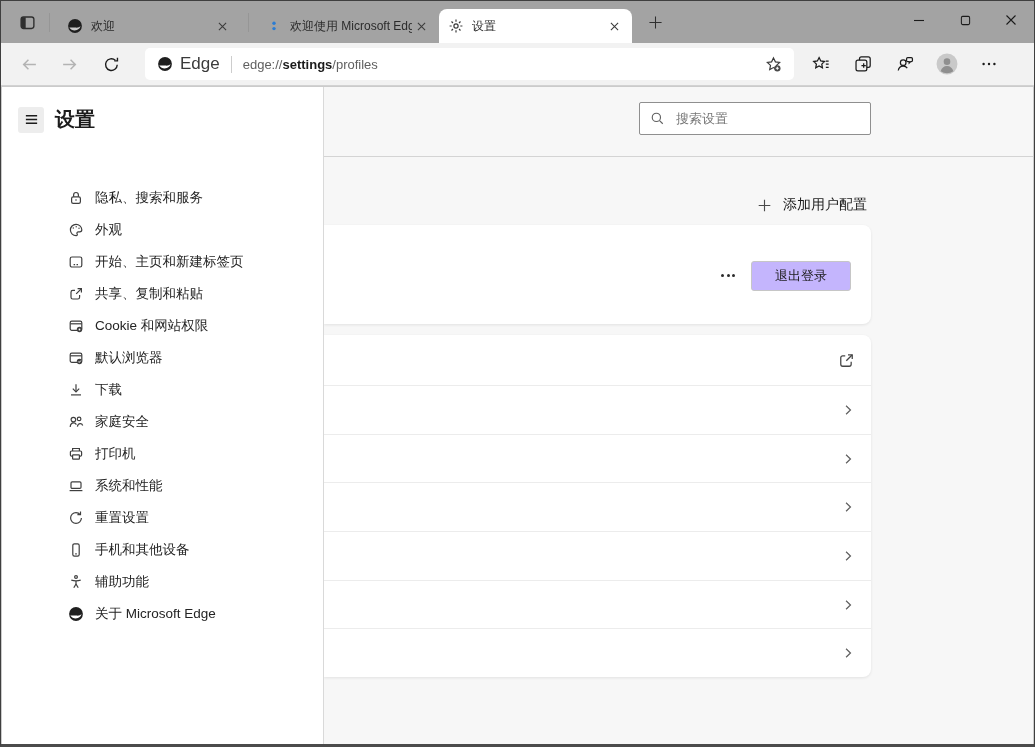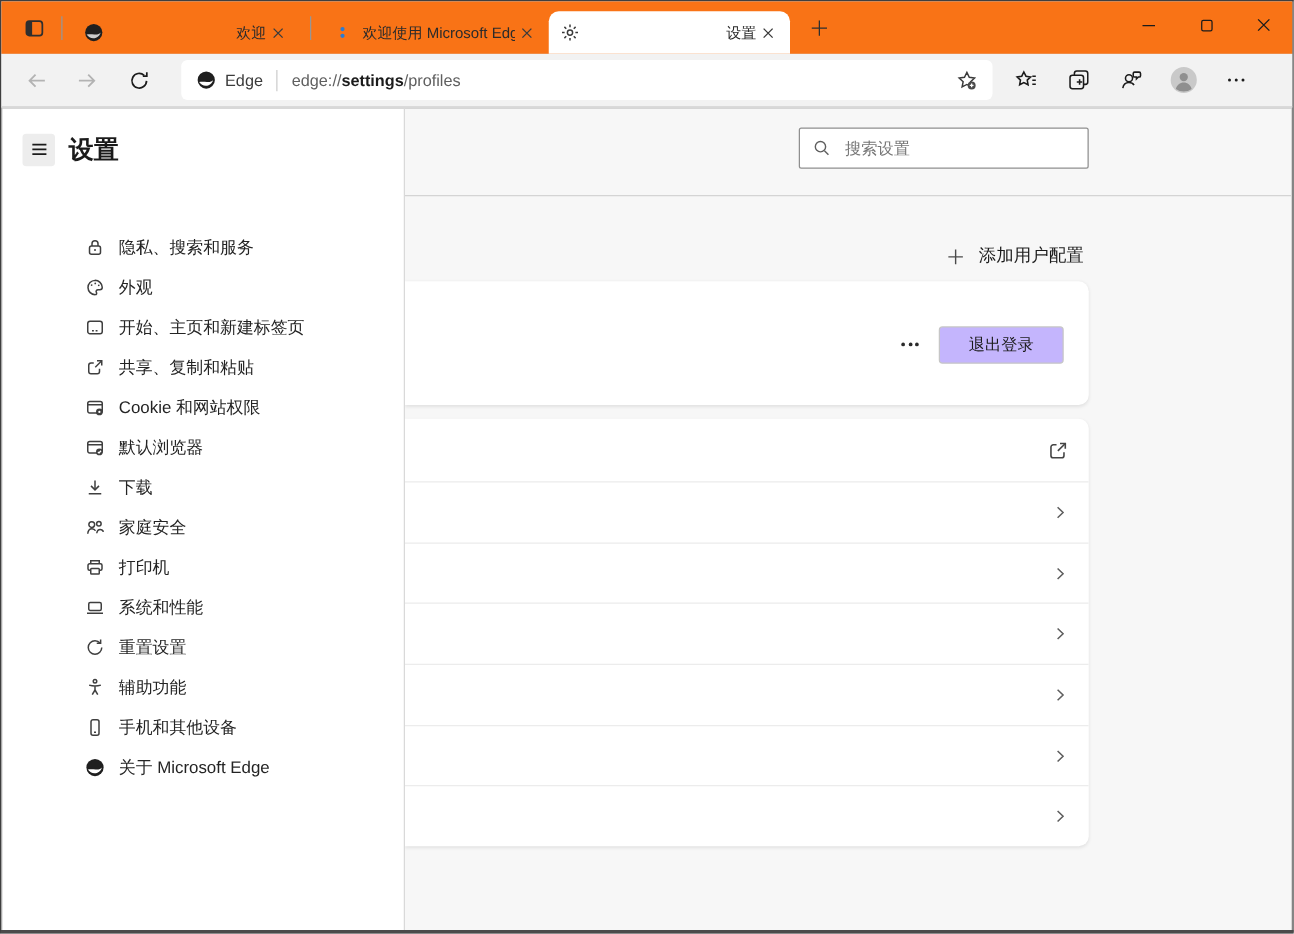--- a/index.html
+++ b/index.html
@@ -1,38 +1,38 @@
 <!DOCTYPE html>
 <html><head>
 <meta charset="utf-8">
 <style>
   html,body{margin:0;padding:0;background:#fff;font-family:"Liberation Sans",sans-serif;}
   *{box-sizing:border-box;}
   .window{position:relative;width:1035px;height:747px;border:1px solid #3f3f3f;border-bottom:3px solid #4b4b4b;background:#cbcbcb;overflow:hidden;}
 
   
-  .tabstrip{height:42px;background:#f97316;display:flex;align-items:flex-end;position:relative;text-align:right;}
+  .tabstrip{height:42px;background:#a3a3a3;display:flex;align-items:flex-end;position:relative;}
   .ts-left{display:flex;align-items:center;height:42px;padding-left:12px;}
   .tab-actions{width:28px;height:26px;display:flex;align-items:center;justify-content:center;border-radius:4px;cursor:pointer;}
   .ts-sep{width:1px;height:19px;background:#969696;margin:0 8px;align-self:center;}
   .tab{height:34px;display:flex;align-items:center;width:182px;padding:0 9px;font-size:12px;color:#2b2b2b;cursor:pointer;}
   .tab .t-title{margin-left:8px;flex:1;white-space:nowrap;overflow:hidden;}
   .tab .t-close{width:18px;height:18px;display:flex;align-items:center;justify-content:center;border-radius:3px;flex:0 0 auto;cursor:pointer;}
   .tab.active{background:#ffffff;border-radius:8px 8px 0 0;width:193px;}
   .newtab{width:28px;height:28px;margin-left:9px;align-self:center;display:flex;align-items:center;justify-content:center;border-radius:4px;cursor:pointer;}
   .ts-spacer{flex:1;}
   .win-controls{display:flex;align-self:flex-start;height:38px;}
   .win-btn{width:46px;height:38px;display:flex;align-items:center;justify-content:center;cursor:pointer;}
 
   
   .toolbar{height:43px;background:#f2f2f2;border-bottom:1px solid #d2d2d2;display:flex;align-items:center;padding:0 8px;}
   .nav-btn{width:40px;height:34px;display:flex;align-items:center;justify-content:center;border-radius:4px;cursor:pointer;}
   .nav-btn.refresh{width:36px;margin-left:4px;}
   .addressbar{margin-left:16px;width:649px;height:32px;background:#ffffff;border-radius:5px;display:flex;align-items:center;padding:0 6px 0 12px;}
-  .site-badge{display:flex;align-items:center;gap:7px;font-size:13px;color:#3b3b3b;cursor:pointer;}
+  .site-badge{display:flex;align-items:center;gap:7px;font-size:17px;color:#3b3b3b;cursor:pointer;}
   .ab-sep{width:1px;height:17px;background:#cdcdcd;margin:0 11px;}
   .url{font-size:13px;color:#606060;white-space:nowrap;}
   .url b{color:#1b1b1b;font-weight:bold;}
   .ab-spacer{flex:1;}
   .ab-icon{width:30px;height:26px;display:flex;align-items:center;justify-content:center;border-radius:4px;cursor:pointer;}
   .tb-right{display:flex;align-items:center;margin-left:6px;}
   .tb-icon{width:42px;height:34px;display:flex;align-items:center;justify-content:center;border-radius:4px;cursor:pointer;}
 
   
   .content{position:absolute;top:86px;left:1px;right:1px;bottom:0;display:flex;}
@@ -400,38 +400,38 @@
                 <path d="M13.4 8A5.4 5.4 0 1 1 8 2.6c1.7 0 3.2.8 4.2 2"></path>
                 <path d="M12.5 1.5v3.1H9.4"></path>
               </svg>
           </span>
           <span class="sb-label">重置设置</span>
         </div>
 
         <div class="sb-item">
           <span class="sb-ico">
             <svg width="16" height="16" viewBox="0 0 16 16" fill="none" stroke="#3f3f3f" stroke-width="1.2">
+                <rect x="4.8" y="1.8" width="6.4" height="12.4" rx="1.6"></rect>
+                <path d="M7.2 11.8h1.6"></path>
+              </svg>
+          </span>
+          <span class="sb-label">手机和其他设备</span>
+        </div>
+
+        <div class="sb-item">
+          <span class="sb-ico">
+            <svg width="16" height="16" viewBox="0 0 16 16" fill="none" stroke="#3f3f3f" stroke-width="1.2">
                 <circle cx="8" cy="3" r="1.4"></circle>
                 <path d="M3.3 6.1c3.1.9 6.3.9 9.4 0"></path>
                 <path d="M8 6.9v3.1"></path>
                 <path d="m8 10-2.2 3.7"></path>
                 <path d="m8 10 2.2 3.7"></path>
               </svg>
           </span>
           <span class="sb-label">辅助功能</span>
-        </div>
-
-        <div class="sb-item">
-          <span class="sb-ico">
-            <svg width="16" height="16" viewBox="0 0 16 16" fill="none" stroke="#3f3f3f" stroke-width="1.2">
-                <rect x="4.8" y="1.8" width="6.4" height="12.4" rx="1.6"></rect>
-                <path d="M7.2 11.8h1.6"></path>
-              </svg>
-          </span>
-          <span class="sb-label">手机和其他设备</span>
         </div>
 
         <div class="sb-item">
           <span class="sb-ico">
             <svg width="16" height="16" viewBox="0 0 16 16">
                 <circle cx="8" cy="8" r="6.9" fill="#1f1f1f"></circle>
                 <path fill="#ffffff" d="M2.3 9.6c1.7 2.6 4.8 3.6 7.6 2.5 2-.8 3.3-2.3 3.6-4.1-1.1 1.3-2.9 1.9-5 1.6-2.4-.3-4.7-.3-6.2 0z"></path>
               </svg>
           </span>
           <span class="sb-label">关于 Microsoft Edge</span>

